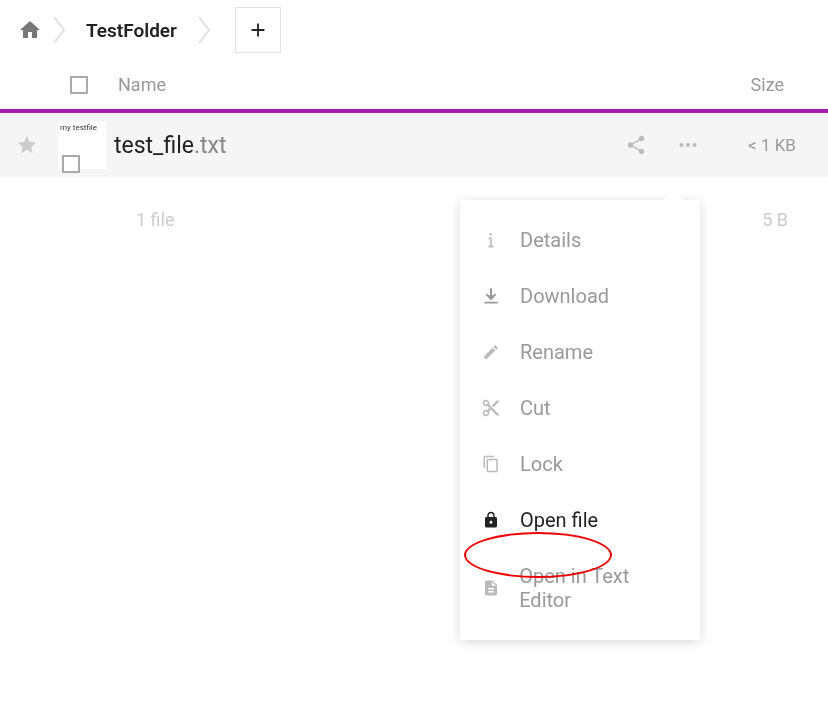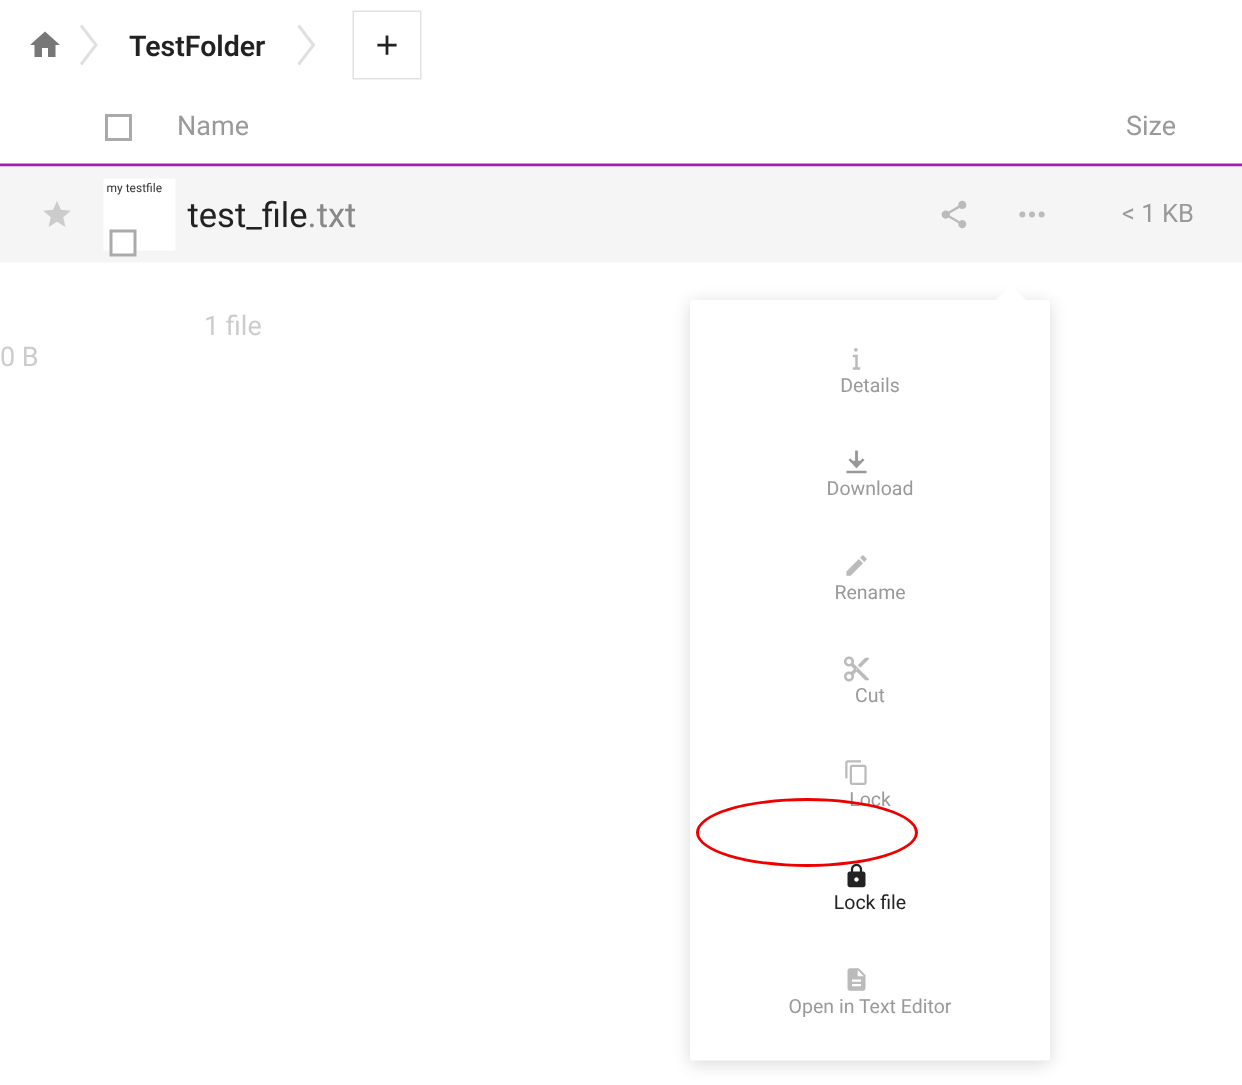--- a/index.html
+++ b/index.html
@@ -55,39 +55,39 @@
       font-weight: 300;
     }
 
     
     .col-header {
       display: flex;
       align-items: center;
       padding: 14px 16px 14px 70px;
       color: #999;
       font-size: 18px;
-      border-bottom: 2px solid #a21caf;
+      border-bottom: 4px solid #a21caf;
     }
     .checkbox {
       width: 18px;
       height: 18px;
       border: 2px solid #aaa;
       background: #fff;
       margin-right: 30px;
       cursor: pointer;
     }
     .col-name { flex: 1; }
     .col-size { margin-right: 28px; }
 
     
     .file-row {
       display: flex;
       align-items: center;
       background: #f5f5f5;
-      padding: 8px 16px 8px 25px;
+      padding: 8px 16px 8px 14px;
       position: relative;
       height: 64px;
     }
     .star {
       width: 26px;
       height: 26px;
       display: flex;
       align-items: center;
       justify-content: center;
       margin-right: 18px;
@@ -141,21 +141,20 @@
       color: #999;
       font-size: 17px;
     }
 
     
     .summary {
       display: flex;
       padding: 32px 40px 0 0;
       color: #ccc;
       font-size: 18px;
-      flex-direction: column;
     }
     .summary-files {
       flex: 1;
       padding-left: 136px;
     }
     .summary-size {
       
     }
 
     
@@ -177,22 +176,21 @@
       border-left: 10px solid transparent;
       border-right: 10px solid transparent;
       border-bottom: 10px solid #fff;
     }
     .menu-item {
       display: flex;
       align-items: center;
       padding: 16px 20px;
       cursor: pointer;
       color: #999;
-      font-size: 13px;
-      flex-direction: column;
+      font-size: 20px;
     }
     .menu-icon {
       width: 22px;
       height: 22px;
       margin-right: 18px;
       display: flex;
       align-items: center;
       justify-content: center;
     }
     .menu-item.dark {
@@ -270,21 +268,21 @@
           <circle cx="12" cy="12" r="2.2"></circle>
           <circle cx="19" cy="12" r="2.2"></circle>
         </svg>
     </div>
   </div>
   <div class="file-size">&lt; 1 KB</div>
 </div>
 
 <div class="summary">
   <div class="summary-files">1 file</div>
-  <div class="summary-size">0 B</div>
+  <div class="summary-size">5 B</div>
 </div>
 
 <div class="dropdown">
   <div class="menu-item">
     <span class="menu-icon">
       <svg width="20" height="20" viewBox="0 0 24 24" fill="#bbb">
           <path d="M11.5 3.5 A1.5 1.5 0 1 0 11.5 6.5 A1.5 1.5 0 1 0 11.5 3.5 M9 9 h4 v10 h2 v2 H9 v-2 h2 V11 H9 z"></path>
         </svg>
     </span>
     <span>Details</span>
@@ -321,21 +319,21 @@
         </svg>
     </span>
     <span>Lock</span>
   </div>
   <div class="menu-item dark">
     <span class="menu-icon">
       <svg width="18" height="18" viewBox="0 0 24 24" fill="#222">
           <path d="M18 8h-1V6c0-2.76-2.24-5-5-5S7 3.24 7 6v2H6c-1.1 0-2 .9-2 2v10c0 1.1.9 2 2 2h12c1.1 0 2-.9 2-2V10c0-1.1-.9-2-2-2zm-6 9c-1.1 0-2-.9-2-2s.9-2 2-2 2 .9 2 2-.9 2-2 2zM9 8V6c0-1.66 1.34-3 3-3s3 1.34 3 3v2H9z"></path>
         </svg>
     </span>
-    <span>Lock file</span>
+    <span>Open file</span>
   </div>
   <div class="menu-item">
     <span class="menu-icon">
       <svg width="18" height="18" viewBox="0 0 24 24" fill="#bbb">
           <path d="M14 2H6c-1.1 0-2 .9-2 2v16c0 1.1.9 2 2 2h12c1.1 0 2-.9 2-2V8l-6-6zm2 16H8v-2h8v2zm0-4H8v-2h8v2zm-3-5V3.5L18.5 9H13z"></path>
         </svg>
     </span>
     <span>Open in Text Editor</span>
   </div>
 </div>

